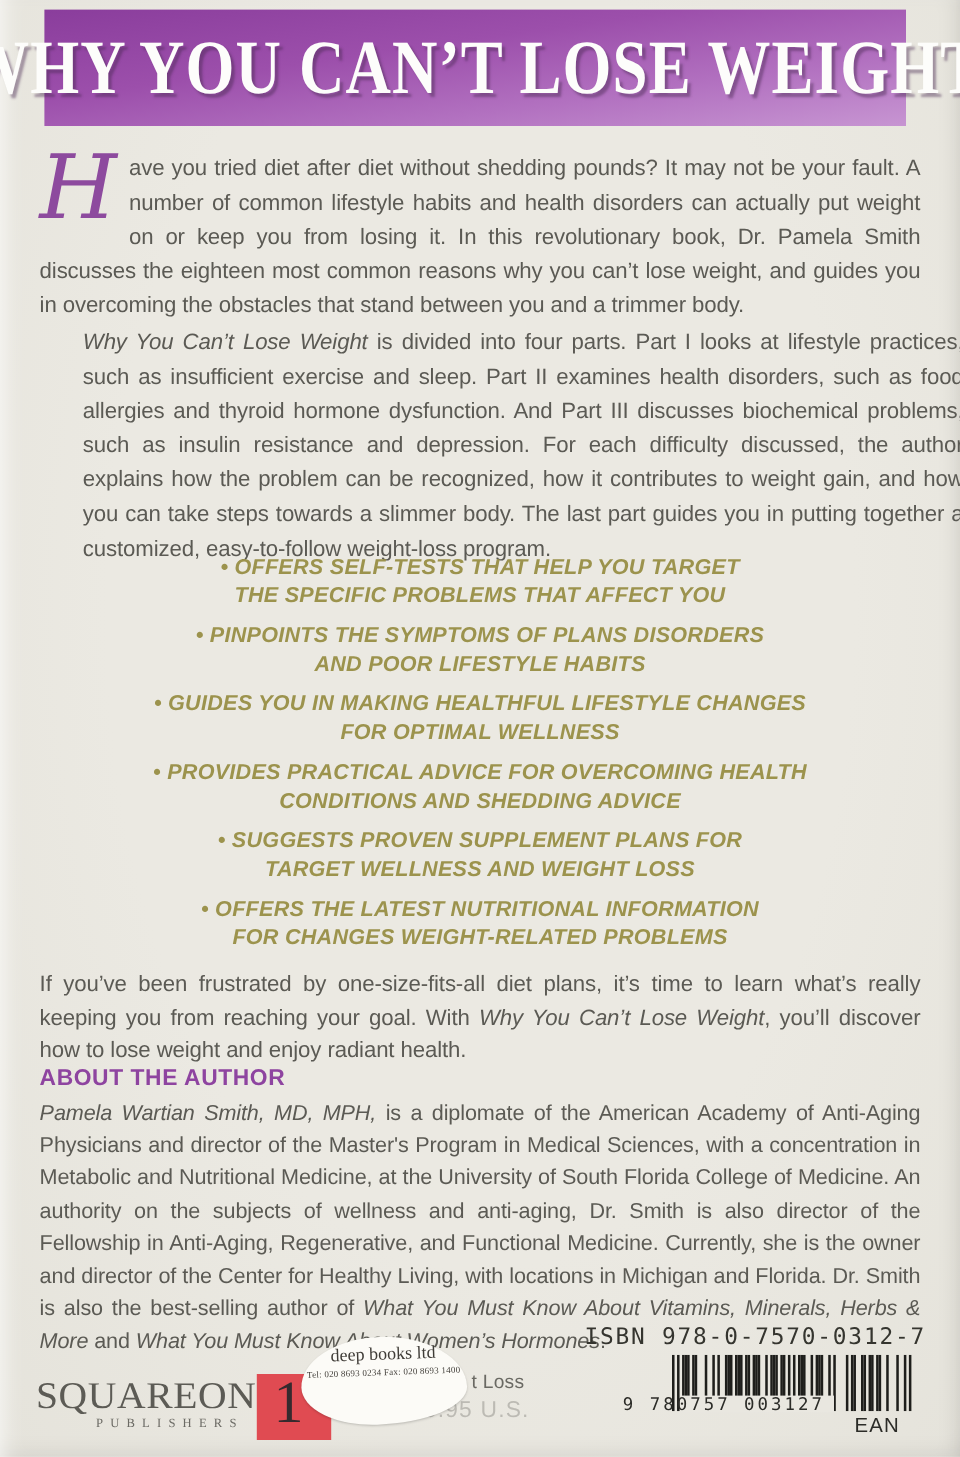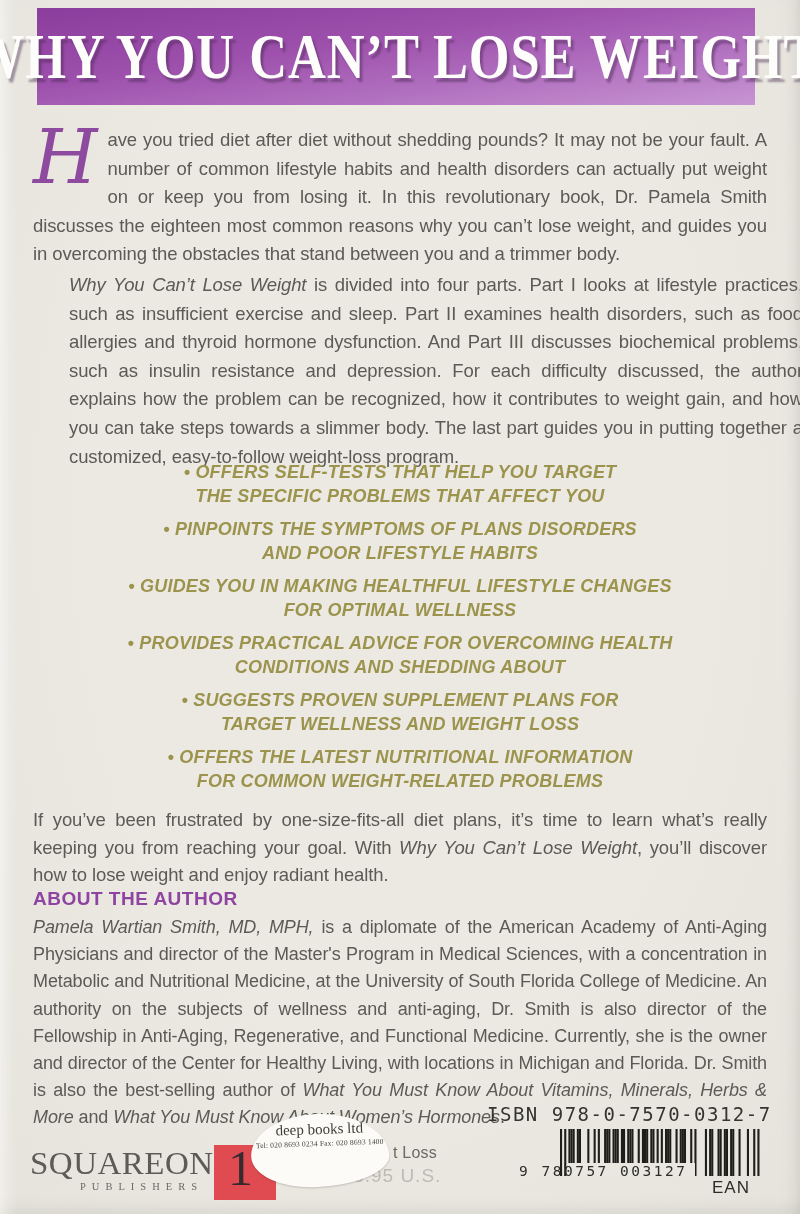--- a/index.html
+++ b/index.html
@@ -171,29 +171,29 @@
     <div class="bullet-item">
       <span class="bullet-l1">PINPOINTS THE SYMPTOMS OF PLANS DISORDERS</span><br>
       <span>AND POOR LIFESTYLE HABITS</span>
     </div>
     <div class="bullet-item">
       <span class="bullet-l1">GUIDES YOU IN MAKING HEALTHFUL LIFESTYLE CHANGES</span><br>
       <span>FOR OPTIMAL WELLNESS</span>
     </div>
     <div class="bullet-item">
       <span class="bullet-l1">PROVIDES PRACTICAL ADVICE FOR OVERCOMING HEALTH</span><br>
-      <span>CONDITIONS AND SHEDDING ABOUT</span>
+      <span>CONDITIONS AND SHEDDING ADVICE</span>
     </div>
     <div class="bullet-item">
       <span class="bullet-l1">SUGGESTS PROVEN SUPPLEMENT PLANS FOR</span><br>
       <span>TARGET WELLNESS AND WEIGHT LOSS</span>
     </div>
     <div class="bullet-item">
       <span class="bullet-l1">OFFERS THE LATEST NUTRITIONAL INFORMATION</span><br>
-      <span>FOR COMMON WEIGHT-RELATED PROBLEMS</span>
+      <span>FOR CHANGES WEIGHT-RELATED PROBLEMS</span>
     </div>
   </div>
 
   <div class="copy closing">
     <span>If you’ve been frustrated by one-size-fits-all diet plans, it’s time to learn what’s really keeping you from reaching your goal. With </span><span class="it">Why You Can’t Lose Weight</span><span>, you’ll discover how to lose weight and enjoy radiant health.</span>
   </div>
 
   <div class="about-heading">ABOUT THE AUTHOR</div>
   <div class="copy bio">
     <span class="it">Pamela Wartian Smith, MD, MPH,</span><span> is a diplomate of the American Academy of Anti-Aging Physicians and director of the Master's Program in Medical Sciences, with a concentration in Metabolic and Nutritional Medicine, at the University of South Florida College of Medicine. An authority on the subjects of wellness and anti-aging, Dr. Smith is also director of the Fellowship in Anti-Aging, Regenerative, and Functional Medicine. Currently, she is the owner and director of the Center for Healthy Living, with locations in Michigan and Florida. Dr. Smith is also the best-selling author of </span><span class="it">What You Must Know About Vitamins, Minerals, Herbs &amp; More</span><span> and </span><span class="it">What You Must Know About Women’s Hormones</span><span>.</span>

